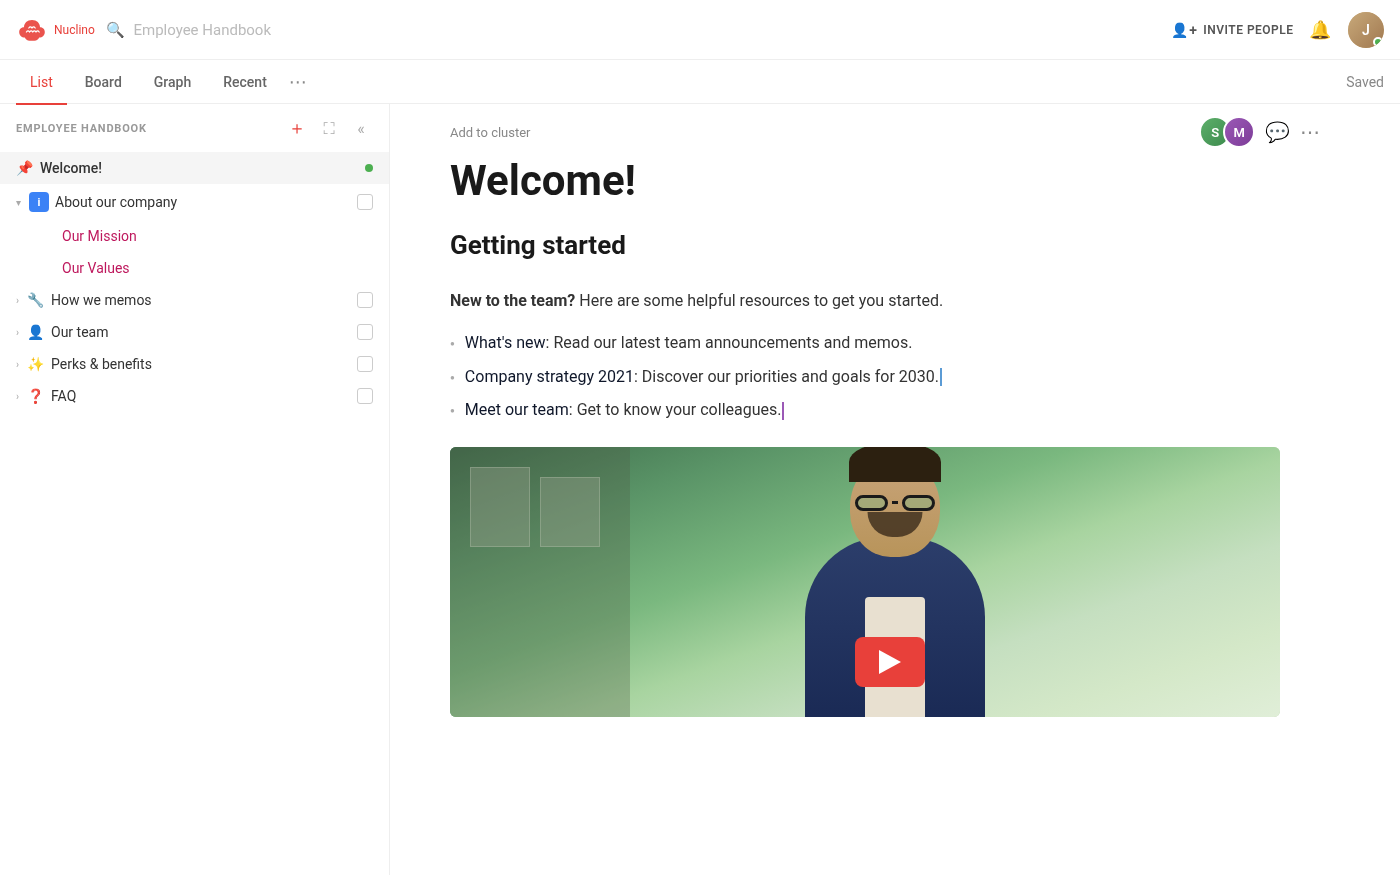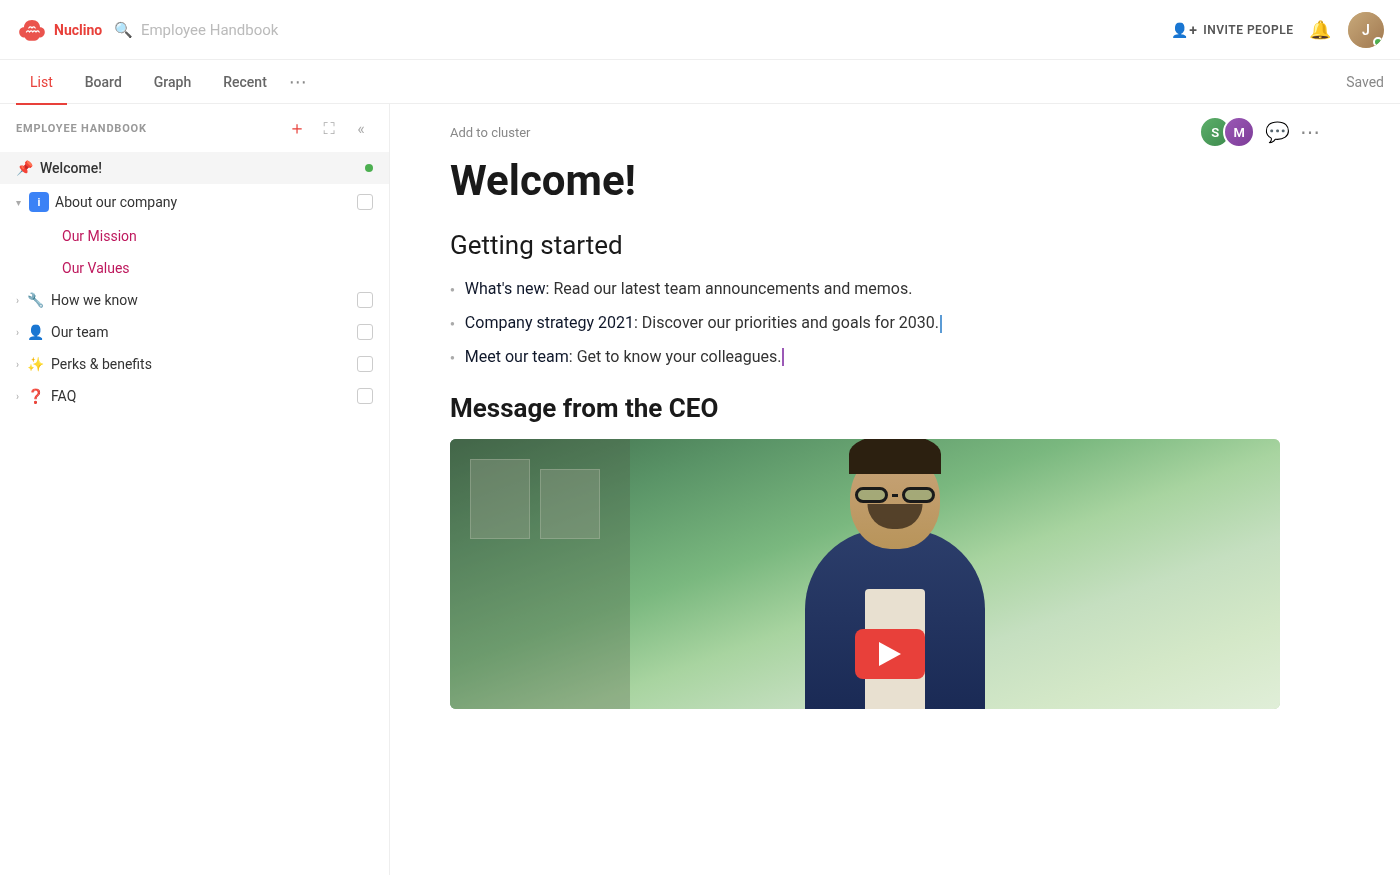--- a/index.html
+++ b/index.html
@@ -4,21 +4,21 @@
   <style>
     * { box-sizing: border-box; margin: 0; padding: 0; }
     body { font-family: -apple-system, BlinkMacSystemFont, 'Segoe UI', Roboto, sans-serif; background: #fff; color: #333; height: 875px; overflow: hidden; display: flex; flex-direction: column; }
 
     
     .top-nav {
       display: flex; align-items: center; padding: 0 16px; height: 60px;
       border-bottom: 1px solid #eee; flex-shrink: 0; gap: 12px;
     }
     .nav-logo { display: flex; align-items: center; gap: 6px; text-decoration: none; }
-    .nav-logo-text { color: #e8403a; font-weight: 700; font-size: 14px; }
+    .nav-logo-text { color: #e8403a; font-weight: 400; font-size: 12px; }
     .nav-search { display: flex; align-items: center; gap: 8px; flex: 1; max-width: 400px; color: #aaa; font-size: 15px; cursor: text; }
     .nav-search-icon { color: #bbb; }
     .nav-right { display: flex; align-items: center; gap: 16px; margin-left: auto; }
     .invite-btn { display: flex; align-items: center; gap: 6px; font-size: 13px; font-weight: 600; color: #555; cursor: pointer; letter-spacing: 0.3px; }
     .bell-icon { font-size: 18px; color: #555; cursor: pointer; }
     .avatar { width: 36px; height: 36px; border-radius: 50%; background: #c8a97a; overflow: hidden; position: relative; cursor: pointer; }
     .avatar-online { width: 10px; height: 10px; background: #4caf50; border-radius: 50%; position: absolute; bottom: 1px; right: 1px; border: 2px solid #fff; }
 
     
     .tabs-bar {
@@ -81,21 +81,21 @@
     .collab-avatars { display: flex; }
     .collab-avatar { width: 32px; height: 32px; border-radius: 50%; border: 2px solid #fff; margin-left: -8px; overflow: hidden; }
     .collab-avatar:first-child { margin-left: 0; }
     .collab-avatar.green { background: #5daf6b; }
     .collab-avatar.purple { background: #9b59b6; }
     .toolbar-comment-icon { font-size: 20px; color: #888; cursor: pointer; }
     .toolbar-more-icon { font-size: 20px; color: #888; cursor: pointer; }
 
     .page-title { font-size: 42px; font-weight: 700; color: #1a1a1a; margin-bottom: 24px; line-height: 1.2; }
 
-    .section-heading { font-size: 26px; font-weight: 400; color: #1a1a1a; margin-bottom: 16px; margin-top: 8px; }
+    .section-heading { font-size: 26px; font-weight: 700; color: #1a1a1a; margin-bottom: 28px; margin-top: 8px; }
 
     .intro-text { font-size: 16px; line-height: 1.6; margin-bottom: 16px; }
     .intro-text strong { font-weight: 700; }
 
     .bullet-list { list-style: none; padding: 0; margin-bottom: 24px; }
     .bullet-list li { display: flex; align-items: flex-start; gap: 10px; font-size: 16px; line-height: 1.6; margin-bottom: 8px; }
     .bullet-dot { color: #aaa; font-size: 8px; margin-top: 8px; flex-shrink: 0; }
     .link { color: #0f172a; text-decoration: none; cursor: pointer; }
 
     .section-heading2 { font-size: 26px; font-weight: 700; color: #1a1a1a; margin-bottom: 16px; margin-top: 16px; }
@@ -202,21 +202,21 @@
       </div>
       <div class="sidebar-child">
         <div class="sidebar-item">
           <span class="sidebar-item-label">Our Values</span>
         </div>
       </div>
 
       <div class="sidebar-item">
         <span class="sidebar-item-expand">›</span>
         <span class="sidebar-item-icon">🔧</span>
-        <span class="sidebar-item-label">How we know</span>
+        <span class="sidebar-item-label">How we memos</span>
         <div class="sidebar-item-checkbox"></div>
       </div>
 
       <div class="sidebar-item">
         <span class="sidebar-item-expand">›</span>
         <span class="sidebar-item-icon">👤</span>
         <span class="sidebar-item-label">Our team</span>
         <div class="sidebar-item-checkbox"></div>
       </div>
 
@@ -248,20 +248,23 @@
         </div>
         <div class="toolbar-comment-icon">💬</div>
         <div class="toolbar-more-icon">⋯</div>
       </div>
     </div>
 
     <h1 class="page-title">Welcome!</h1>
 
     <h2 class="section-heading">Getting started</h2>
 
+    <p class="intro-text">
+      <strong>New to the team?</strong><span> Here are some helpful resources to get you started.</span>
+    </p>
 
     <ul class="bullet-list">
       <li>
         <span class="bullet-dot">●</span>
         <span>
           <a class="link">What's new</a><span>: Read our latest team announcements and memos.</span>
         </span>
       </li>
       <li>
         <span class="bullet-dot">●</span>
@@ -270,21 +273,20 @@
         </span>
       </li>
       <li>
         <span class="bullet-dot">●</span>
         <span>
           <a class="link">Meet our team</a><span>: Get to know your colleagues.</span><span class="cursor-purple"></span>
         </span>
       </li>
     </ul>
 
-    <h2 class="section-heading2">Message from the CEO</h2>
 
     <div class="video-container">
 
       <div style="position:absolute;inset:0;overflow:hidden;">
 
         <div style="position:absolute;inset:0;background:linear-gradient(160deg,#3d6b4a 0%,#5a9467 20%,#7ab87f 40%,#a8d4a0 55%,#c5dfc0 70%,#d4e8c8 85%,#e0eed8 100%);"></div>
 
         <div style="position:absolute;left:0;top:0;width:180px;height:100%;background:rgba(80,90,70,0.3);"></div>
         <div style="position:absolute;left:20px;top:20px;width:60px;height:80px;background:rgba(150,160,140,0.4);border:1px solid rgba(200,210,190,0.3);"></div>
         <div style="position:absolute;left:90px;top:30px;width:60px;height:70px;background:rgba(150,160,140,0.4);border:1px solid rgba(200,210,190,0.3);"></div>

